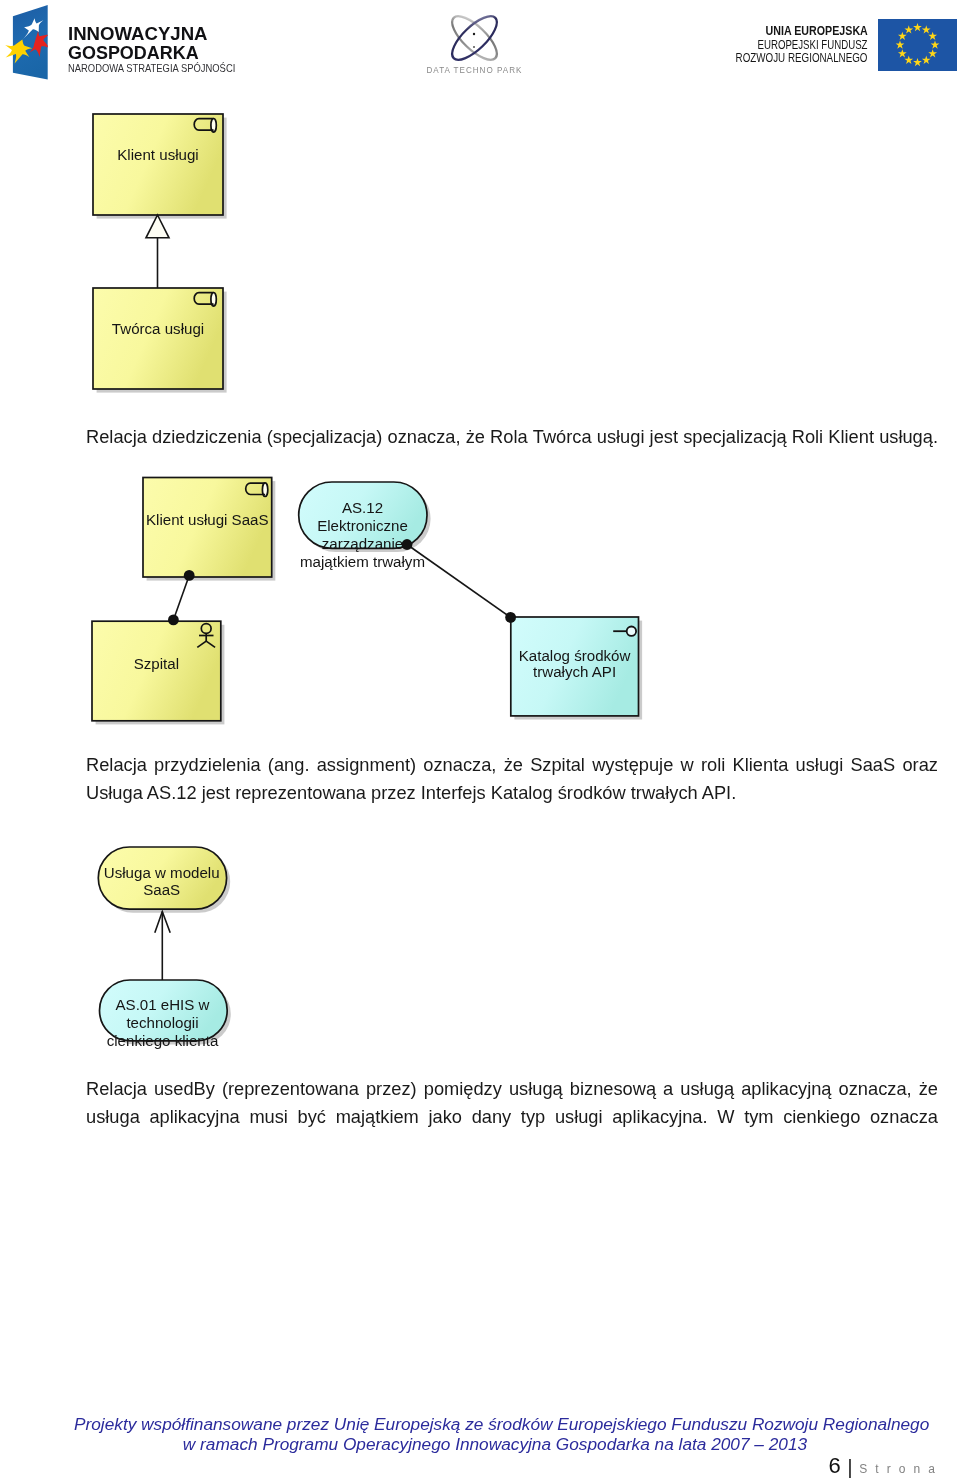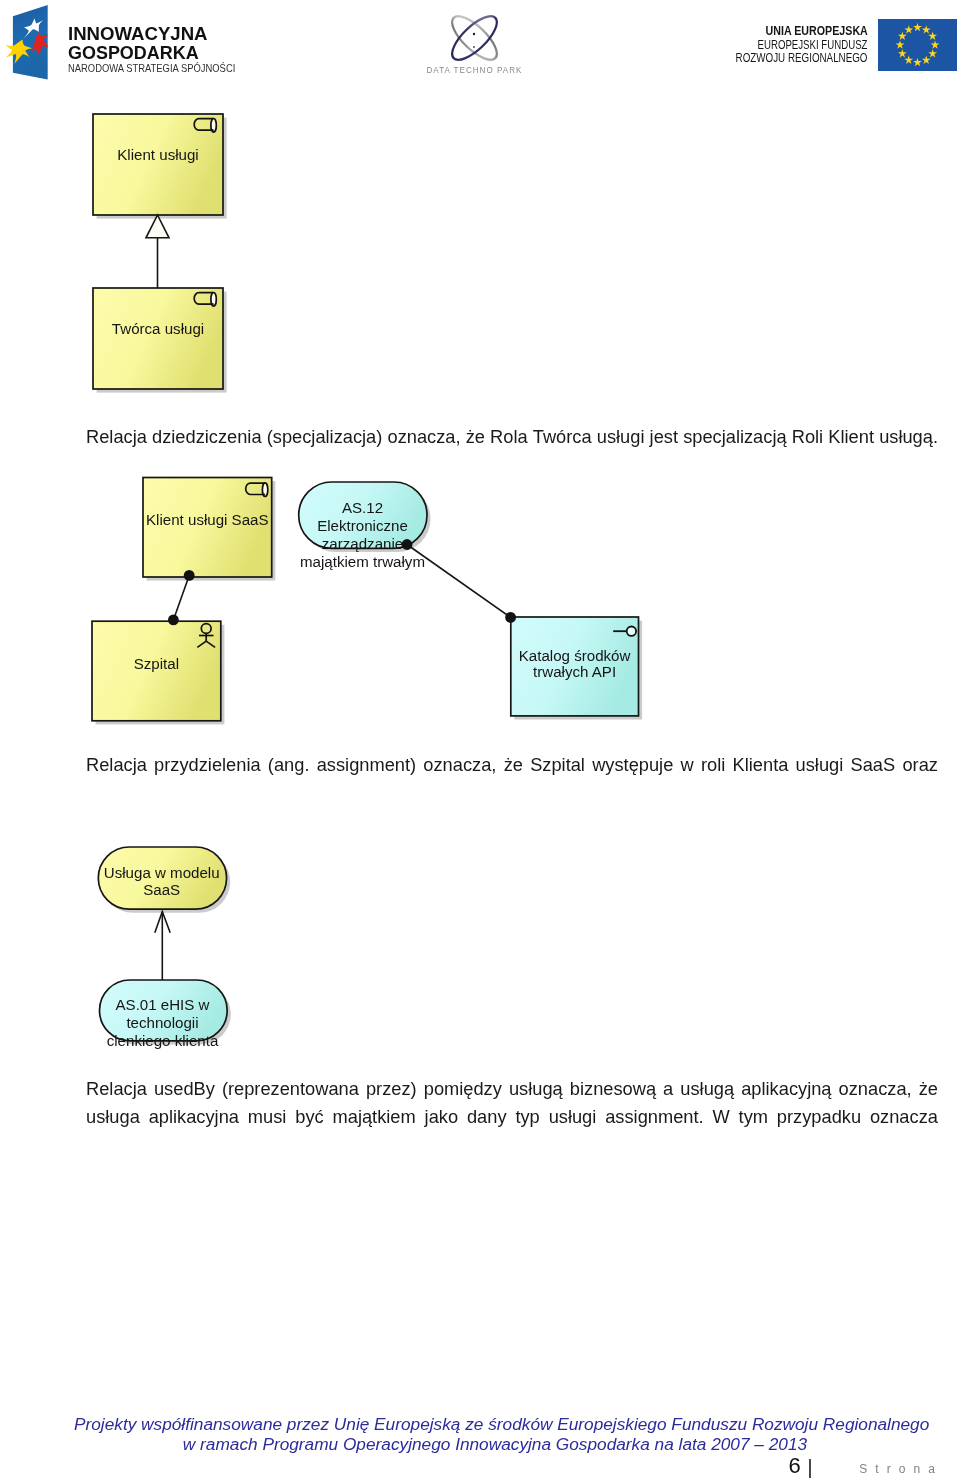--- a/index.html
+++ b/index.html
@@ -27,21 +27,21 @@
 
   
   .footer{position:absolute;left:0px;width:916px;padding-left:74px;box-sizing:border-box;text-align:center;
           font-family:"Liberation Sans",sans-serif;font-style:italic;font-weight:400;
           color:#2b2b9c;font-size:17.25px;line-height:20.1px;white-space:nowrap;}
   .pagenum{position:absolute;left:0;width:935px;text-align:right;
            font-family:"Liberation Sans",sans-serif;font-size:12px;color:#828282;
            line-height:18px;}
   .pagenum .num{color:#111;font-size:22px;}
   .pagenum .sep{color:#2a2a2a;padding:0 6.5px;font-size:21px;position:relative;top:0.5px;}
-  .pagenum .word{letter-spacing:8.1px;margin-right:-8.1px;margin-left:40px;}
+  .pagenum .word{letter-spacing:8.1px;margin-right:-8.1px;}
 </style>
 </head>
 <body>
 
 <div class="page">
 
   <div class="hdr">
 
     <div class="logo-ig" style="left:0px;top:0px;width:260px;height:90px;">
       <svg width="260" height="90" viewBox="0 0 260 90">
@@ -236,20 +236,21 @@
         <span>że</span>
         <span>Szpital</span>
         <span>występuje</span>
         <span>w</span>
         <span>roli</span>
         <span>Klienta</span>
         <span>usługi</span>
         <span>SaaS</span>
         <span>oraz</span>
       </span>
+      <span class="ln">Usługa AS.12 jest reprezentowana przez Interfejs Katalog środków trwałych API.</span>
     </div>
 
   <div class="footer" style="top:1414.3px;">
     <div>Projekty współfinansowane przez Unię Europejską ze środków Europejskiego Funduszu Rozwoju Regionalnego</div>
     <div>w ramach Programu Operacyjnego Innowacyjna Gospodarka na lata 2007 – 2013</div>
   </div>
   <div class="pagenum" style="top:1457px;">
     <span class="num">6</span><span class="sep">|</span><span class="word">Strona</span>
   </div>
 
@@ -299,24 +300,24 @@
       <span class="ln j">
         <span>usługa</span>
         <span>aplikacyjna</span>
         <span>musi</span>
         <span>być</span>
         <span>majątkiem</span>
         <span>jako</span>
         <span>dany</span>
         <span>typ</span>
         <span>usługi</span>
-        <span>assignment.</span>
+        <span>aplikacyjna.</span>
         <span>W</span>
         <span>tym</span>
-        <span>przypadku</span>
+        <span>cienkiego</span>
         <span>oznacza</span>
       </span>
     </div>
 
   <div class="para" style="top:422.5px;">
       <span class="ln j">
         <span>Relacja</span>
         <span>dziedziczenia</span>
         <span>(specjalizacja)</span>
         <span>oznacza,</span>

